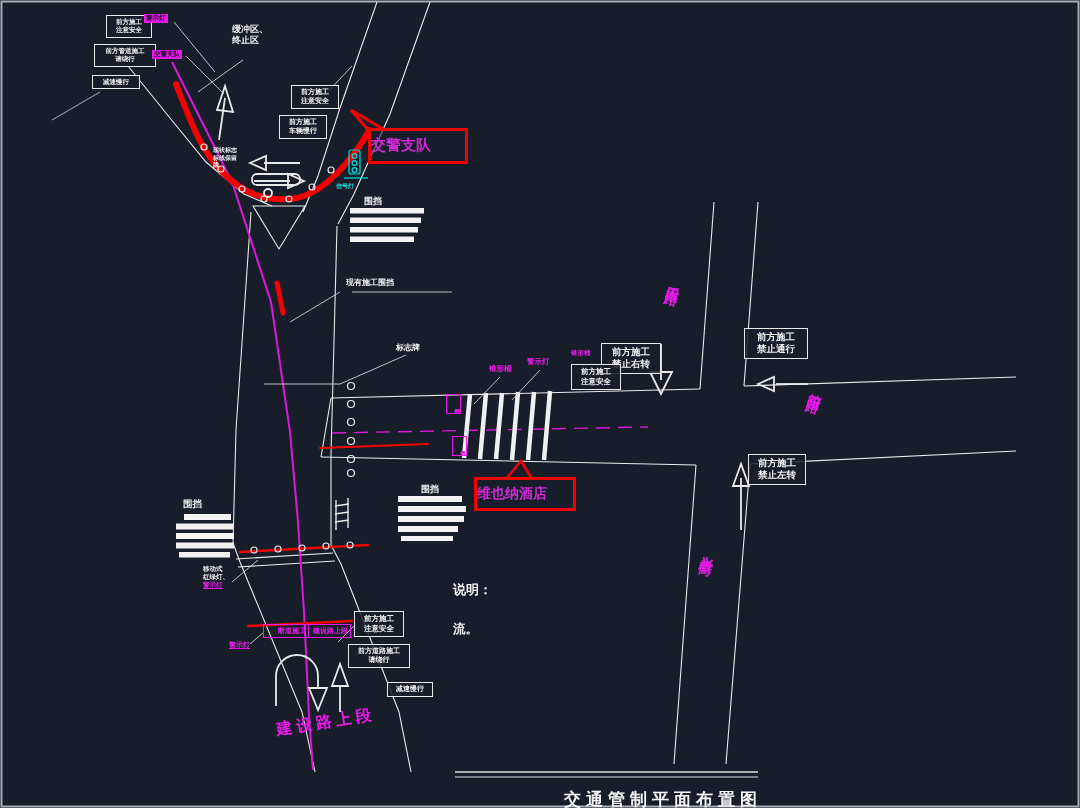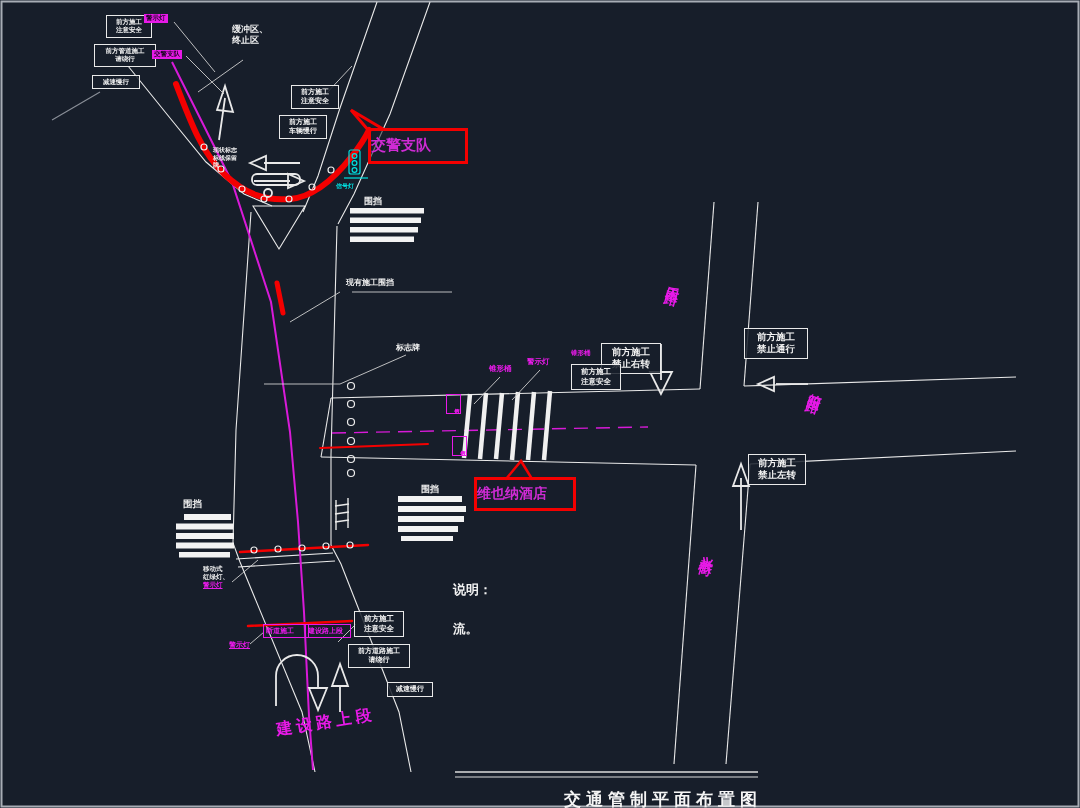--- a/index.html
+++ b/index.html
@@ -2,21 +2,21 @@
 <html><head>
 <meta charset="utf-8">
 <style>
   html,body{margin:0;padding:0;background:#000;}
   .canvas{position:relative;width:1080px;height:808px;background:#171e2a;overflow:hidden;
           font-family:"DejaVu Sans","Liberation Sans",sans-serif;}
   svg.layer{position:absolute;left:0;top:0;}
   .sign{position:absolute;border:1px solid #e9e9e9;color:#f2f2f2;text-align:center;
         font-weight:bold;line-height:1.3;padding:2px 1px;background:rgba(23,30,42,.85);z-index:5;}
   .sign span{display:block;white-space:nowrap;}
-  .plate{position:absolute;border:1px solid #e81ae8;color:#e81ae8;text-align:left;
+  .plate{position:absolute;border:1px solid #e81ae8;color:#e81ae8;text-align:right;
          font-weight:bold;padding:1px 2px;white-space:nowrap;z-index:5;}
   .tagm{position:absolute;background:#e81ae8;color:#23062a;font-weight:bold;
         padding:0 2px;white-space:nowrap;z-index:5;}
   .lbl{position:absolute;color:#f0f0f0;font-weight:bold;white-space:nowrap;z-index:5;}
   .lbl span{display:block;line-height:1.25;}
   .mag{color:#e81ae8;}
   .cyan{color:#00e0e0;}
   .und{text-decoration:underline;}
   .roadname{position:absolute;color:#e81ae8;font-weight:bold;writing-mode:vertical-rl;
             letter-spacing:3px;z-index:5;}

